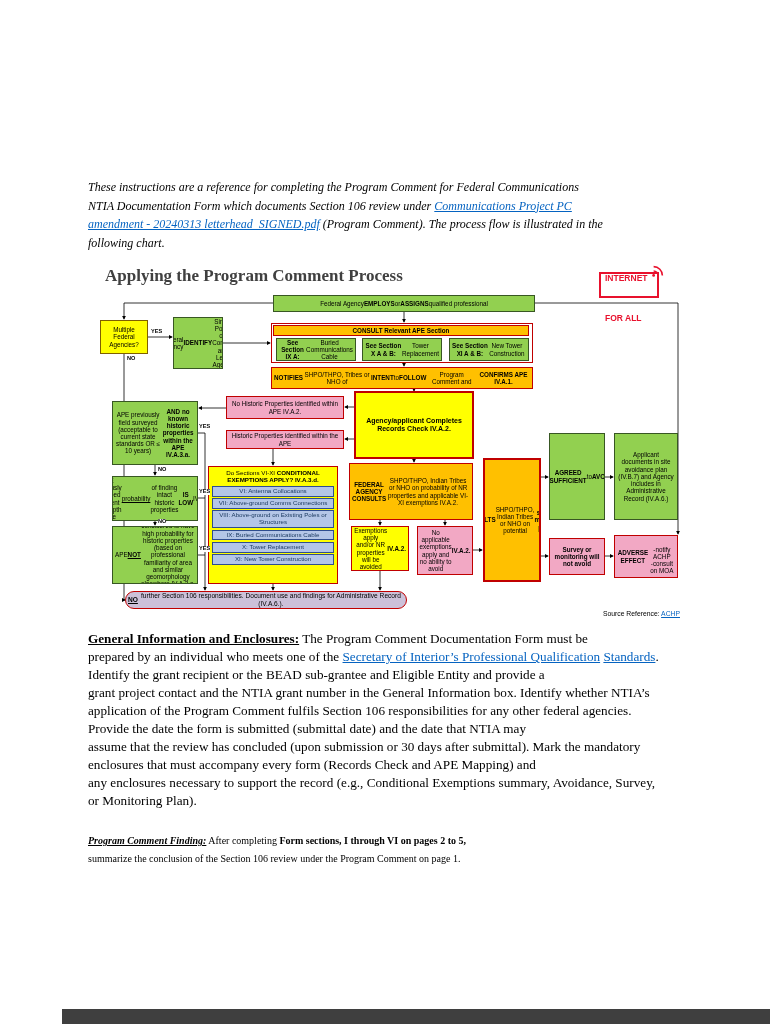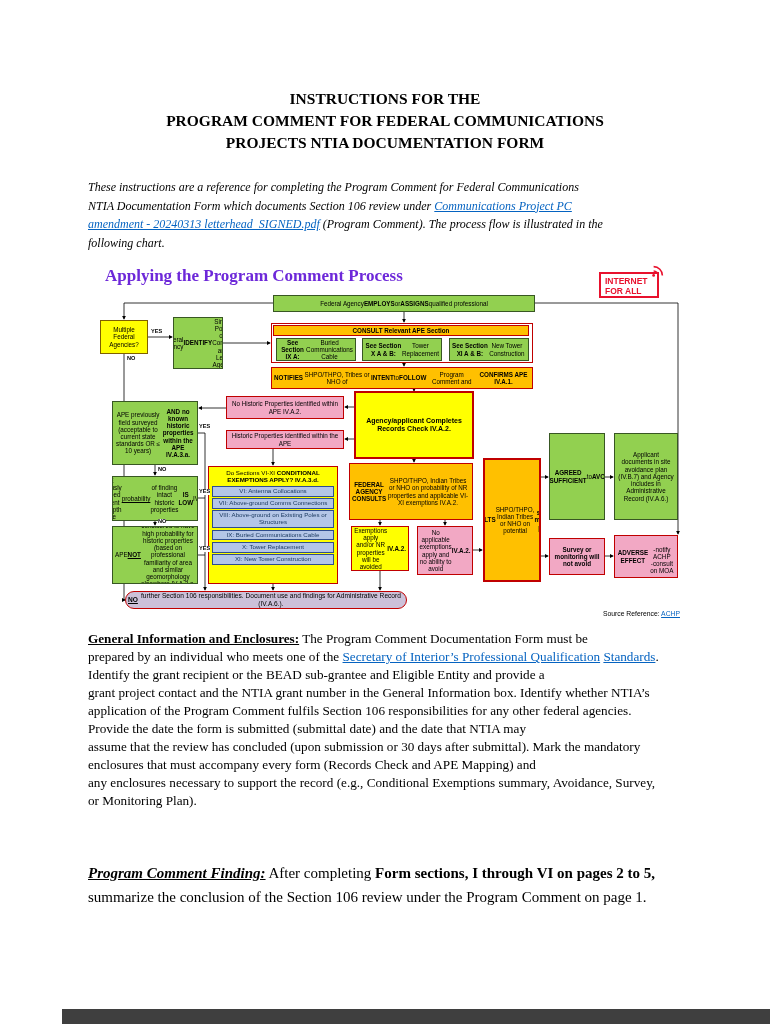--- a/index.html
+++ b/index.html
@@ -3,33 +3,33 @@
 <meta charset="utf-8">
 <style>
   html,body{margin:0;padding:0;background:#fff;}
   .page{position:relative;width:770px;height:1024px;background:#fff;overflow:hidden;
         font-family:"Liberation Serif",serif;color:#000;}
   .title{position:absolute;top:88px;left:0;width:100%;text-align:center;
          font-weight:bold;font-size:15.5px;line-height:22px;}
   .intro{position:absolute;top:178px;left:88px;width:660px;font-style:italic;
          font-size:12px;line-height:18.5px;}
   .general{position:absolute;top:630px;left:88px;width:660px;font-size:13.2px;line-height:18px;}
-  .finding{position:absolute;top:861px;left:88px;width:660px;font-size:15px;line-height:24px;}
+  .finding{position:absolute;top:832px;left:88px;width:660px;font-size:10px;line-height:18px;}
   .lnk{color:#0563c1;text-decoration:underline;cursor:pointer;}
   .bottombar{position:absolute;left:62px;right:0;bottom:0;height:15px;background:#3f3f3f;}
 
   
   .chart{position:absolute;top:262px;left:87px;width:596px;height:358px;background:#fff;
          font-family:"Liberation Sans",sans-serif;}
   .arrows{position:absolute;left:0;top:0;z-index:1;}
   .chart-title{position:absolute;left:18px;top:4px;font-family:"Liberation Serif",serif;
-               font-size:17px;font-weight:600;color:#6d28d9;z-index:2;}
+               font-size:17px;font-weight:600;color:#404040;z-index:2;}
   .logo{position:absolute;left:512px;top:10px;width:60px;height:26px;border:2px solid #e8112d;
         color:#e8112d;font-weight:bold;font-size:8.5px;line-height:9.5px;display:flex;
-        flex-direction:column;justify-content:flex-end;padding-left:4px;z-index:2;box-sizing:border-box;}
+        flex-direction:column;justify-content:flex-start;padding-left:4px;z-index:2;box-sizing:border-box;gap:30px;}
   .signal{position:absolute;right:-8px;top:-10px;width:14px;height:14px;}
   .node{position:absolute;box-sizing:border-box;display:flex;align-items:center;justify-content:center;
         text-align:center;font-size:6.3px;line-height:1.15;padding:1px 2px;z-index:2;overflow:hidden;}
   .green{background:#92d050;border:1px solid #385723;}
   .yellow{background:#ffff00;border:1px solid #c00000;}
   .orange{background:#ffc000;border:1px solid #c00000;}
   .pink{background:#f2a8c4;border:1px solid #c00000;}
   .thick{border-width:2px;}
   .bold{font-weight:bold;}
   .group{position:absolute;box-sizing:border-box;border:1.5px solid #c00000;background:#fff;z-index:2;}
@@ -40,25 +40,20 @@
   .lav{background:#b4c6e7;border:1px solid #2e4d8f;color:#17365d;padding:1px 0;line-height:1.1;}
   .stadium{background:#ccc1d9;border:1.5px solid #c00000;border-radius:10px;font-size:6.6px;}
   .lbl{position:absolute;font-size:5.6px;font-weight:bold;z-index:3;background:#fff;line-height:1;}
   .source{position:absolute;right:3px;bottom:3px;font-size:6.8px;z-index:2;}
 </style>
 </head>
 <body>
 
 <div class="page">
 
-  <div class="title">
-    <div>INSTRUCTIONS FOR THE</div>
-    <div>PROGRAM COMMENT FOR FEDERAL COMMUNICATIONS</div>
-    <div>PROJECTS NTIA DOCUMENTATION FORM</div>
-  </div>
 
   <div class="intro">These instructions are a reference for completing the Program Comment for Federal Communications<br>NTIA Documentation Form which documents Section 106 review under <a class="lnk">Communications Project PC<br>amendment - 20240313 letterhead_SIGNED.pdf</a> (Program Comment). The process flow is illustrated in the<br>following chart.</div>
 
   <div class="chart">
 
     <svg class="arrows" width="596" height="358" viewBox="0 0 596 358">
       <defs>
         <marker id="ah" markerWidth="5" markerHeight="5" refX="4" refY="2.5" orient="auto">
           <path d="M0,0 L5,2.5 L0,5 z" fill="#000"></path>
         </marker>

